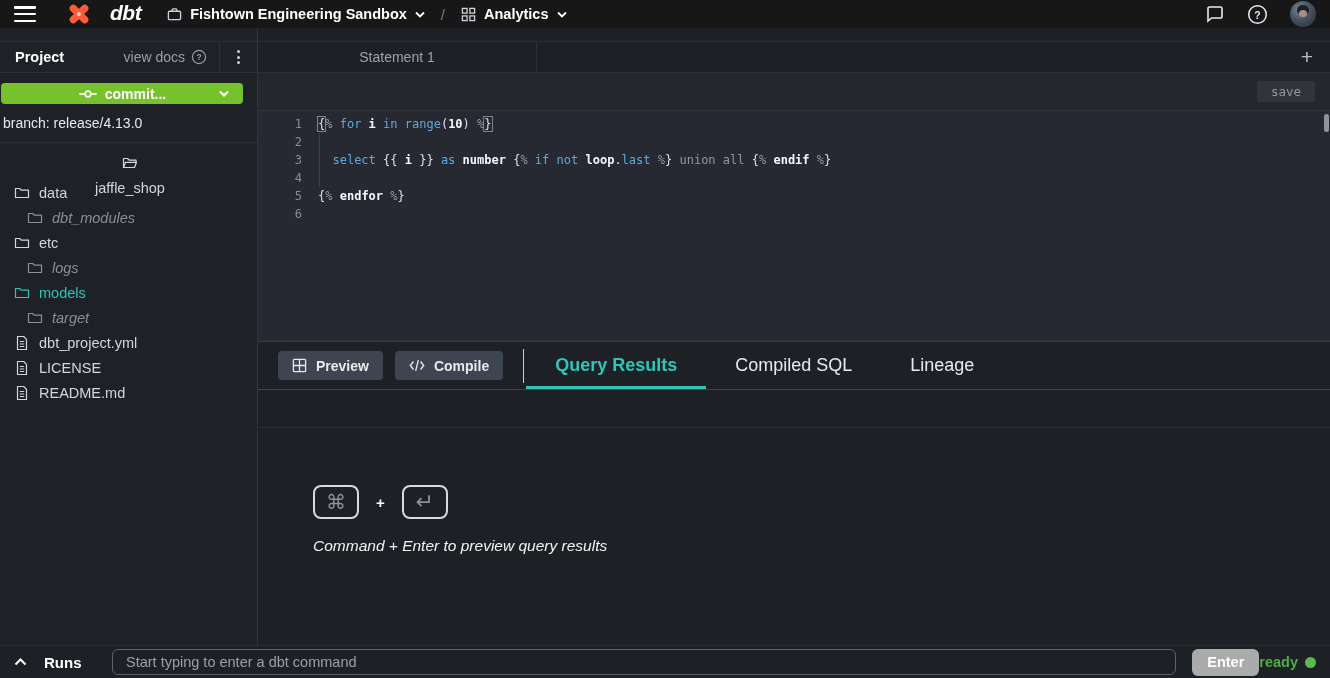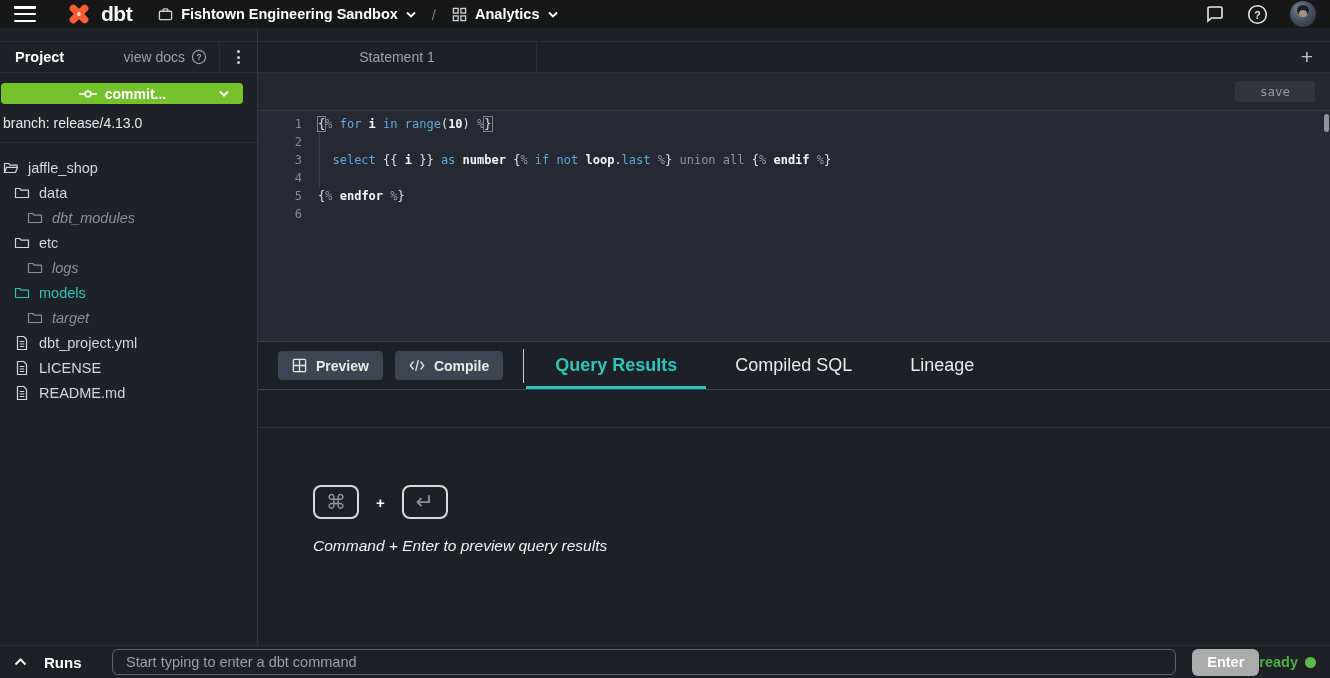--- a/index.html
+++ b/index.html
@@ -10,21 +10,21 @@
     color:#e5e7eb;
     font-size:14px;
   }
   svg { display:block; }
 
   
   .topbar { height:28px; background:#171717; display:flex; align-items:center; justify-content:space-between; padding:0 14px; }
   .tb-left { display:flex; align-items:center; }
   .hamburger { width:22px; height:16px; display:flex; flex-direction:column; justify-content:space-between; cursor:pointer; }
   .hamburger span { height:2.5px; background:#fff; border-radius:1px; }
-  .brand { display:flex; align-items:center; gap:9px; margin-left:30px; }
+  .brand { display:flex; align-items:flex-start; gap:18px; margin-left:30px;font-style:italic; }
   .brand-text { font-size:21px; font-weight:bold; color:#fff; letter-spacing:-0.5px; }
   .selector { display:flex; align-items:center; gap:8px; margin-left:26px; color:#fff; font-weight:bold; font-size:14.5px; cursor:pointer; }
   .slash { color:#7a7f87; margin-left:16px; font-size:15px; }
   .selector.env { margin-left:16px; }
   .tb-right { display:flex; align-items:center; gap:22px; }
   .avatar { width:26px; height:26px; border-radius:50%; background:radial-gradient(circle at 38% 32%, #7b8a99 0%, #46525f 45%, #232b33 100%); position:relative; overflow:hidden; cursor:pointer; }
   .avatar::before { content:""; position:absolute; top:4px; left:7px; width:12px; height:10px; border-radius:50% 50% 45% 45%; background:#1b2128; }
   .avatar::after { content:""; position:absolute; top:9px; left:9px; width:8px; height:7px; border-radius:50%; background:#a98f7e; }
 
   
@@ -37,34 +37,34 @@
   .view-docs { margin-left:auto; display:flex; align-items:center; gap:6px; color:#9aa0a8; font-size:14px; padding-right:12px; cursor:pointer; }
   .sb-vdiv { width:1px; height:31px; background:#2b2f35; }
   .kebab { width:37px; height:100%; display:flex; flex-direction:column; align-items:center; justify-content:center; gap:2.5px; cursor:pointer; }
   .kebab i { width:3px; height:3px; border-radius:50%; background:#cdd1d6; }
   .commit-btn { margin:10px 14px 0 1px; height:21px; background:#76c22d; border:none; border-radius:4px; color:#fff; font-weight:bold; font-size:14px; font-family:inherit; display:flex; align-items:center; justify-content:center; gap:7px; position:relative; cursor:pointer; }
   .commit-btn .chev { position:absolute; right:14px; top:7px; }
   .branch { margin-top:11px; padding-left:3px; color:#e8eaed; font-size:14px; }
   .sb-divider { height:1px; background:#2b2f35; margin-top:11px; }
   .tree { list-style:none; margin-top:12px; }
   .tree-row { display:flex; align-items:center; gap:9px; height:25px; padding-left:14px; font-size:14.5px; color:#d3d7dc; cursor:pointer; }
-  .tree-row.root { padding-left:3px; }
+  .tree-row.root { padding-left:3px;flex-direction:column; }
   .tree-icon svg { width:16px; height:16px; }
   .tree-row.muted { color:#8a8f98;margin-left:13px; }
   .tree-row.muted .tree-label { font-style:italic; }
   .tree-row.active-teal { color:#2cc5b8; }
 
   
   .main { flex:1; min-width:0; display:flex; flex-direction:column; background:#1d2025; }
   .tabbar { margin-top:13px; height:32px; border-top:1px solid #2b2f35; border-bottom:1px solid #2b2f35; display:flex; align-items:stretch; }
   .tab { width:279px; border-right:1px solid #2b2f35; display:flex; align-items:center; justify-content:center; color:#9ca3af; font-size:14px; cursor:pointer; }
   .tab-plus { margin-left:auto; width:46px; display:flex; align-items:center; justify-content:center; color:#b9bec5; font-size:21px; font-weight:300; cursor:pointer; }
 
   .save-row { height:37px; background:#24272d; display:flex; align-items:center; justify-content:flex-end; padding-right:15px; }
-  .save-btn { background:#31353b; border:none; border-radius:3px; color:#9298a1; font-family:"DejaVu Sans Mono", monospace; font-size:12.5px; padding:3px 25px; cursor:pointer; }
+  .save-btn { background:#31353b; border:none; border-radius:3px; color:#9298a1; font-family:"DejaVu Sans Mono", monospace; font-size:12.5px; padding:3px 14px; cursor:pointer; }
 
   .editor { position:relative; height:232px; background:#262931; border-top:1px solid #32363c; border-bottom:1px solid #393e45; padding-top:4px; font-family:"DejaVu Sans Mono", monospace; font-size:12px; line-height:18px; cursor:text; }
   .code-line { display:flex; height:18px; }
   .ln { width:44px; flex:none; text-align:right; color:#868c96; font-size:12px; }
   .code { padding-left:16px; white-space:pre; color:#dfe2e7; }
   .code .k  { color:#61a9dd; }
   .code .w  { color:#dfe2e7; }
   .code .wb { color:#f4f6f9; font-weight:bold; }
   .code .g  { color:#9097a1; }
   .code .d  { color:#9097a1; }

